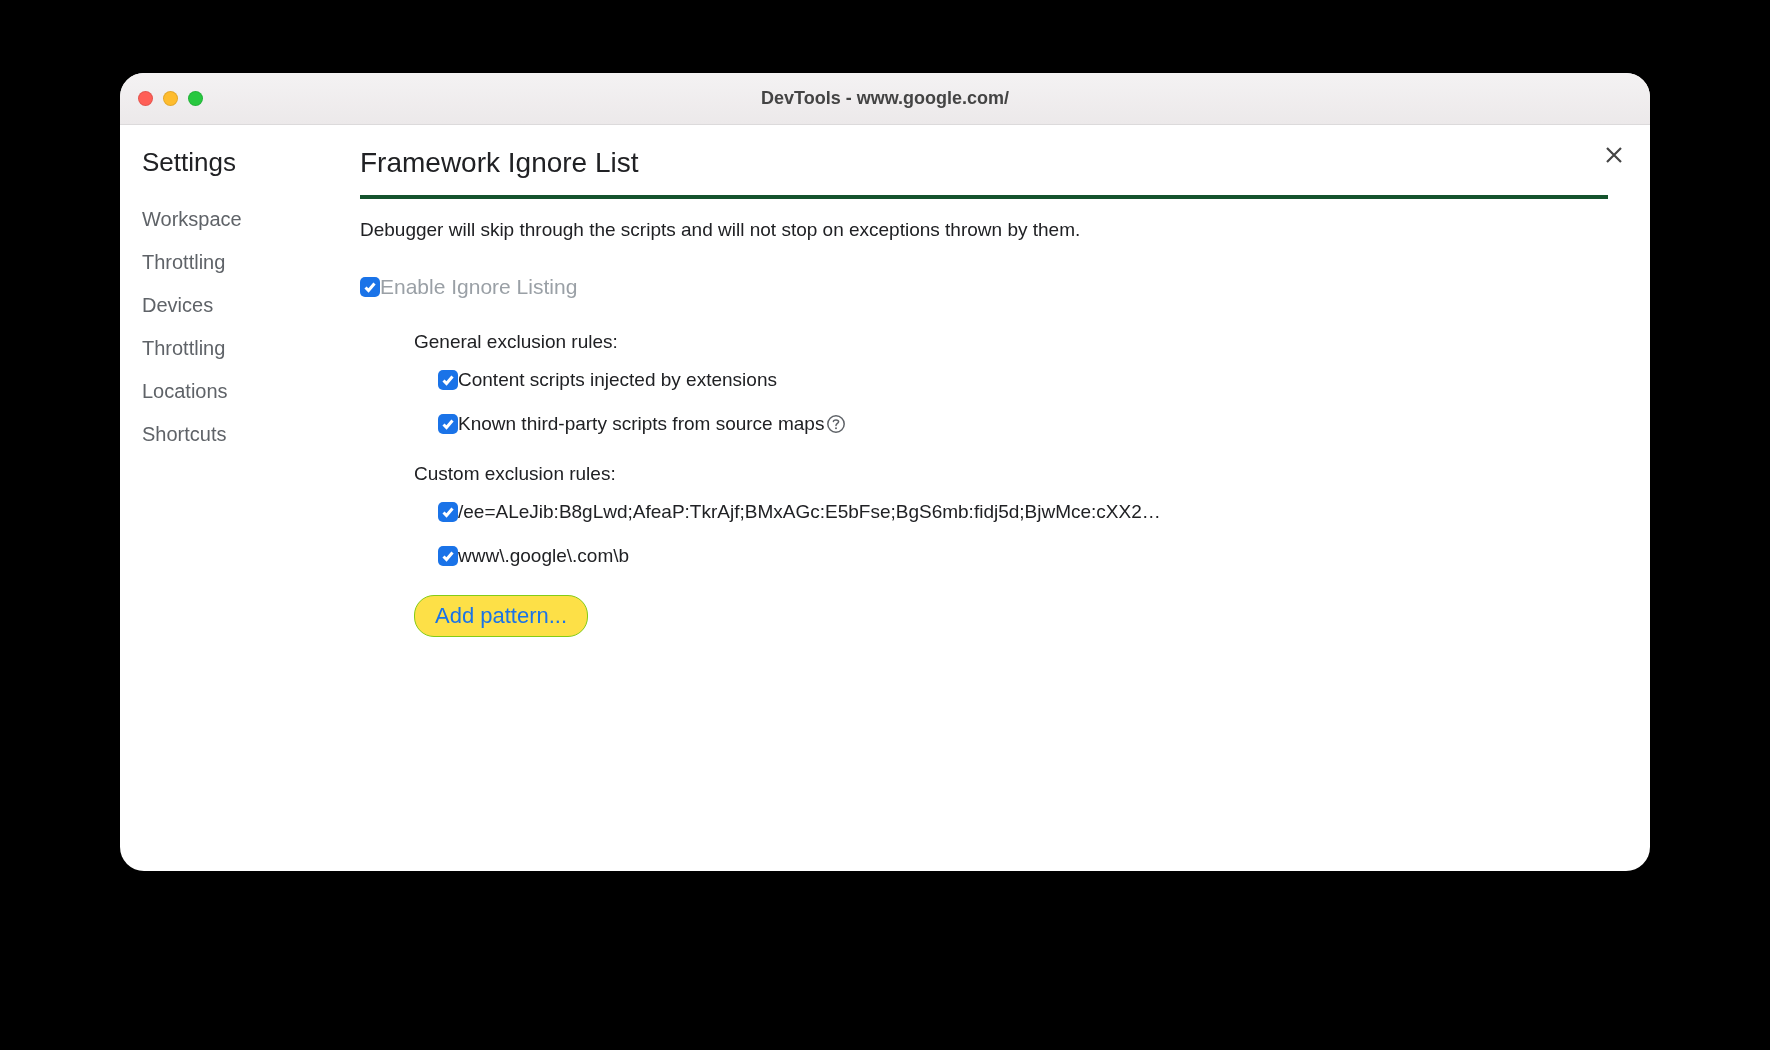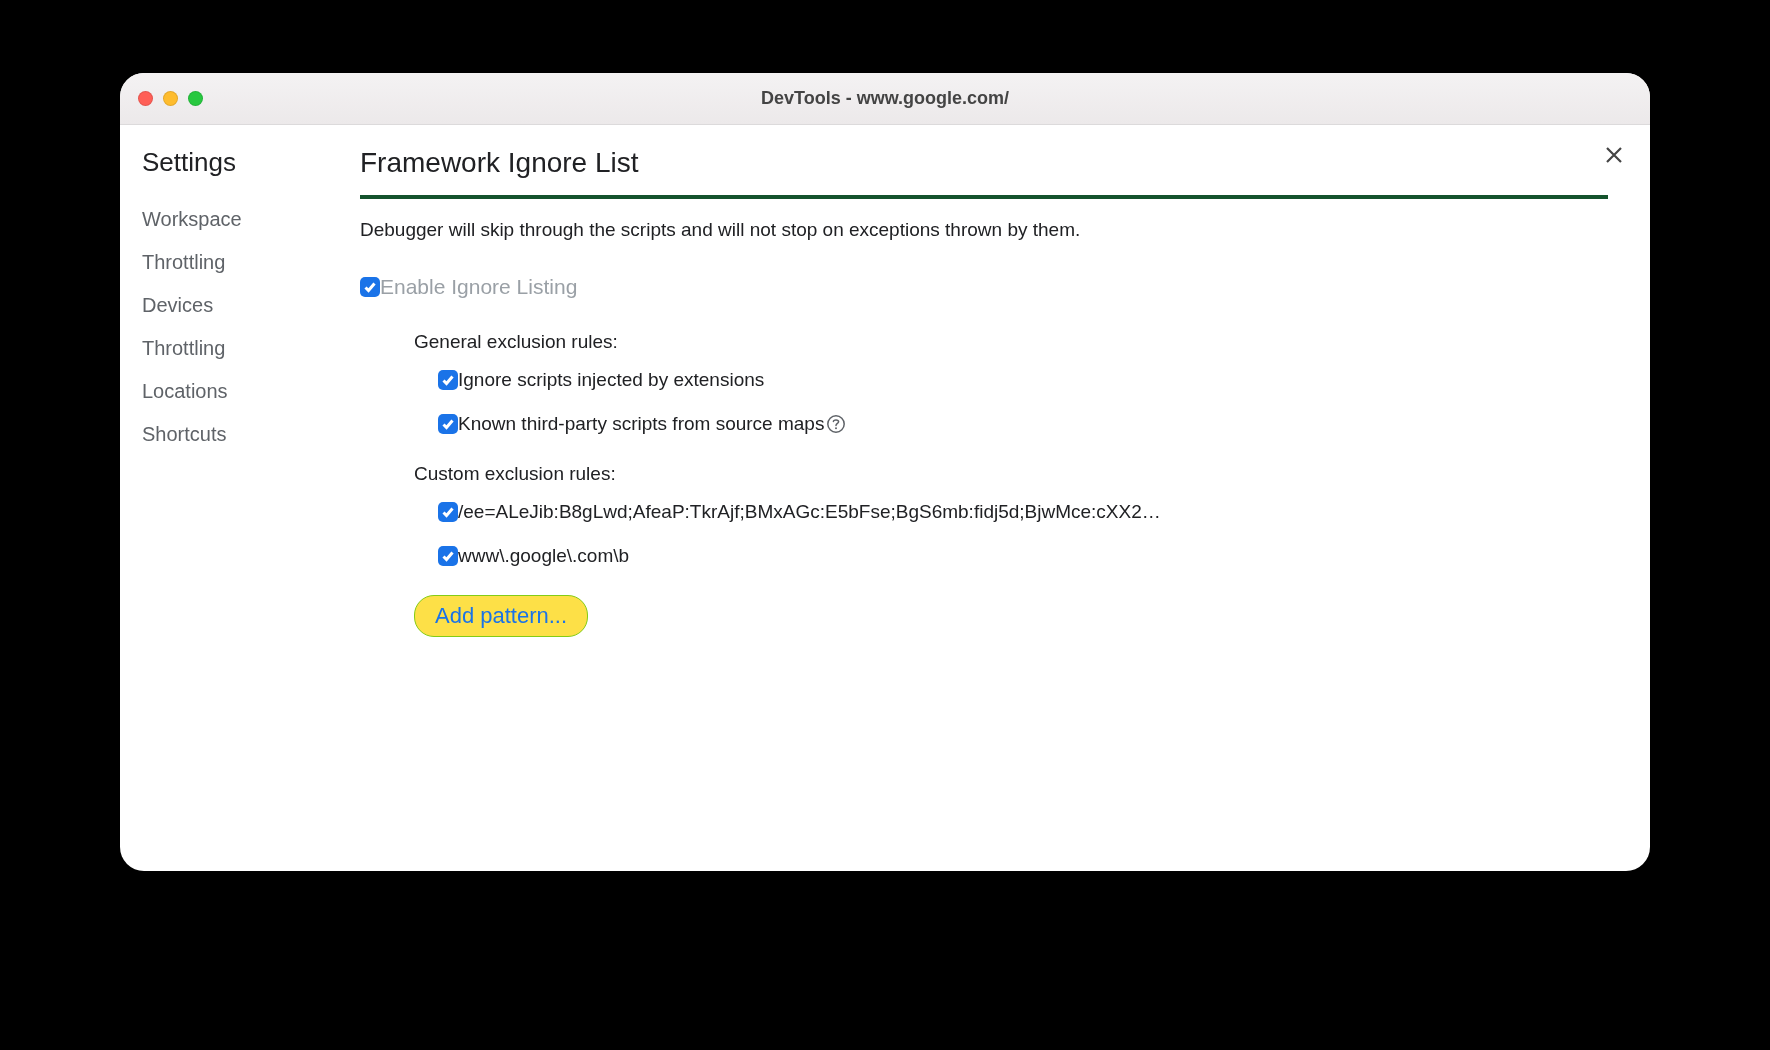--- a/index.html
+++ b/index.html
@@ -238,21 +238,21 @@
 
       <div class="section">
         <div class="section-heading">General exclusion rules:</div>
 
         <div class="check-row">
           <div class="checkbox">
             <svg viewBox="0 0 14 14">
                 <polyline points="2.5,7.5 5.5,10.5 11.5,3.5"></polyline>
               </svg>
           </div>
-          <span class="check-label">Ignore scripts injected by extensions</span>
+          <span class="check-label">Content scripts injected by extensions</span>
         </div>
 
         <div class="check-row">
           <div class="checkbox">
             <svg viewBox="0 0 14 14">
                 <polyline points="2.5,7.5 5.5,10.5 11.5,3.5"></polyline>
               </svg>
           </div>
           <span class="check-label">Known third-party scripts from source maps</span>
           <span class="help-icon">

